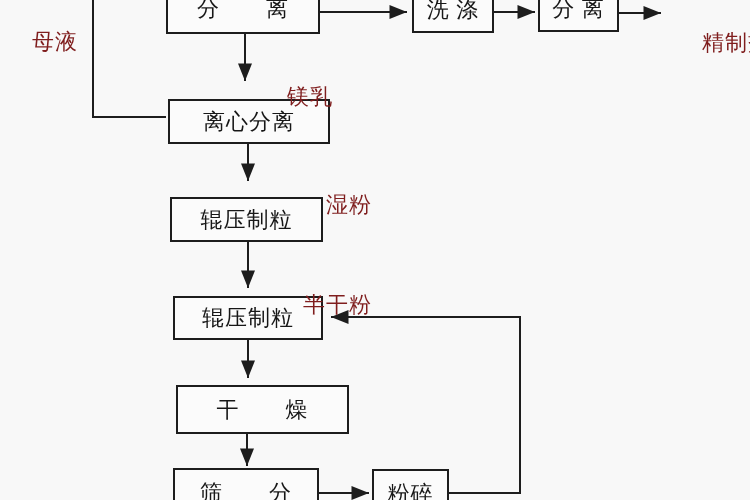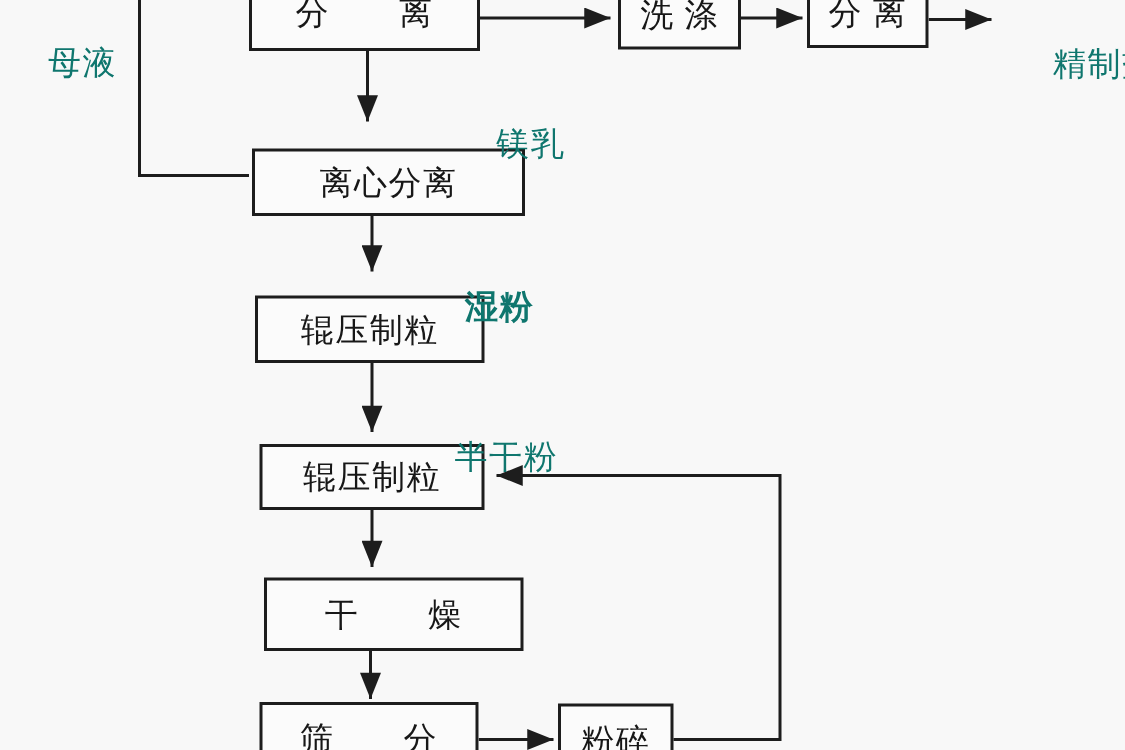--- a/index.html
+++ b/index.html
@@ -24,21 +24,21 @@
     font-size: 22px;
     letter-spacing: 1px;
     white-space: pre;
     color: #171717;
   }
   .floating-label {
     position: absolute;
     font-size: 22px;
     letter-spacing: 1px;
     white-space: pre;
-    color: #0f766e;
+    color: #7f1d1d;
   }
 </style>
 </head>
 <body>
 
 <div class="stage">
 
   <svg class="connectors" viewBox="0 0 750 500">
     <defs>
       <marker id="arrow" viewBox="0 0 10 8" markerWidth="9" markerHeight="7" refX="10" refY="4" orient="auto" markerUnits="strokeWidth">
@@ -74,21 +74,21 @@
   </div>
 
   <div class="node" style="left:412px; top:-14px; width:82px; height:47px;">
     <span>洗 涤</span>
   </div>
 
   <div class="node" style="left:538px; top:-14px; width:81px; height:46px;">
     <span>分 离</span>
   </div>
 
-  <div class="node" style="left:168px; top:99px; width:182px; height:45px;">
+  <div class="node" style="left:168px; top:99px; width:162px; height:45px;">
     <span>离心分离</span>
   </div>
 
   <div class="node" style="left:170px; top:197px; width:153px; height:45px;">
     <span>辊压制粒</span>
   </div>
 
   <div class="node" style="left:173px; top:296px; width:150px; height:44px;">
     <span>辊压制粒</span>
   </div>
@@ -106,25 +106,25 @@
   </div>
 
   <div class="floating-label" style="left:6px; top:1px;">
     <span>母液</span>
   </div>
 
   <div class="floating-label" style="left:676px; top:2px;">
     <span>精制盐</span>
   </div>
 
-  <div class="floating-label" style="left:274px; top:56px;font-family:Liberation Mono, monospace;">
+  <div class="floating-label" style="left:261px; top:56px;">
     <span>镁乳</span>
   </div>
 
-  <div class="floating-label" style="left:284px; top:164px;font-weight:bold;">
+  <div class="floating-label" style="left:300px; top:164px;">
     <span>湿粉</span>
   </div>
 
   <div class="floating-label" style="left:277px; top:264px;text-align:right;">
     <span>半干粉</span>
   </div>
 
 </div>
 
 </body></html>

